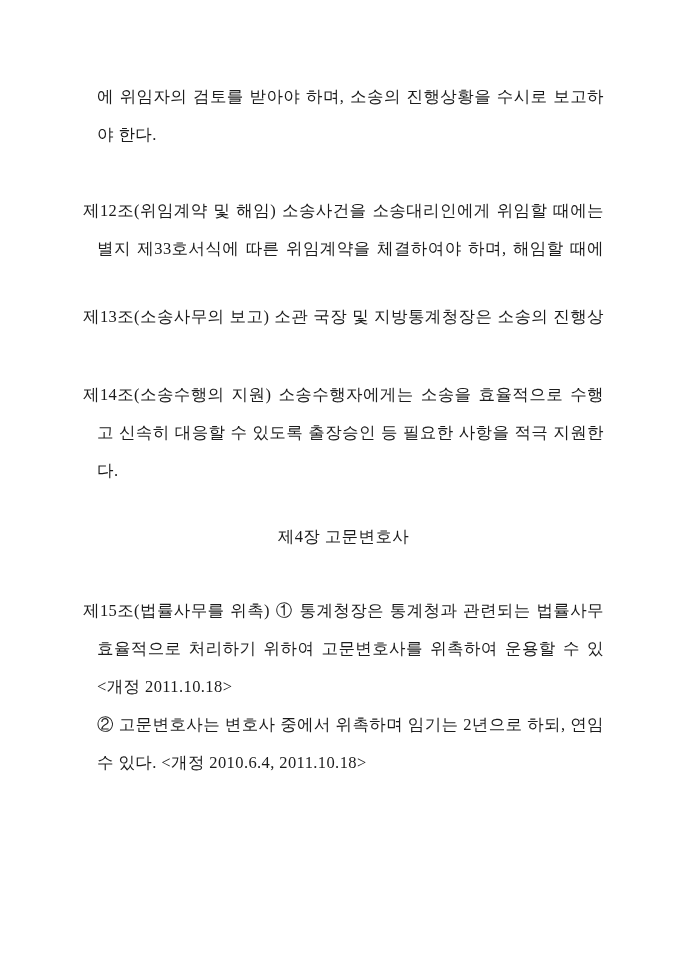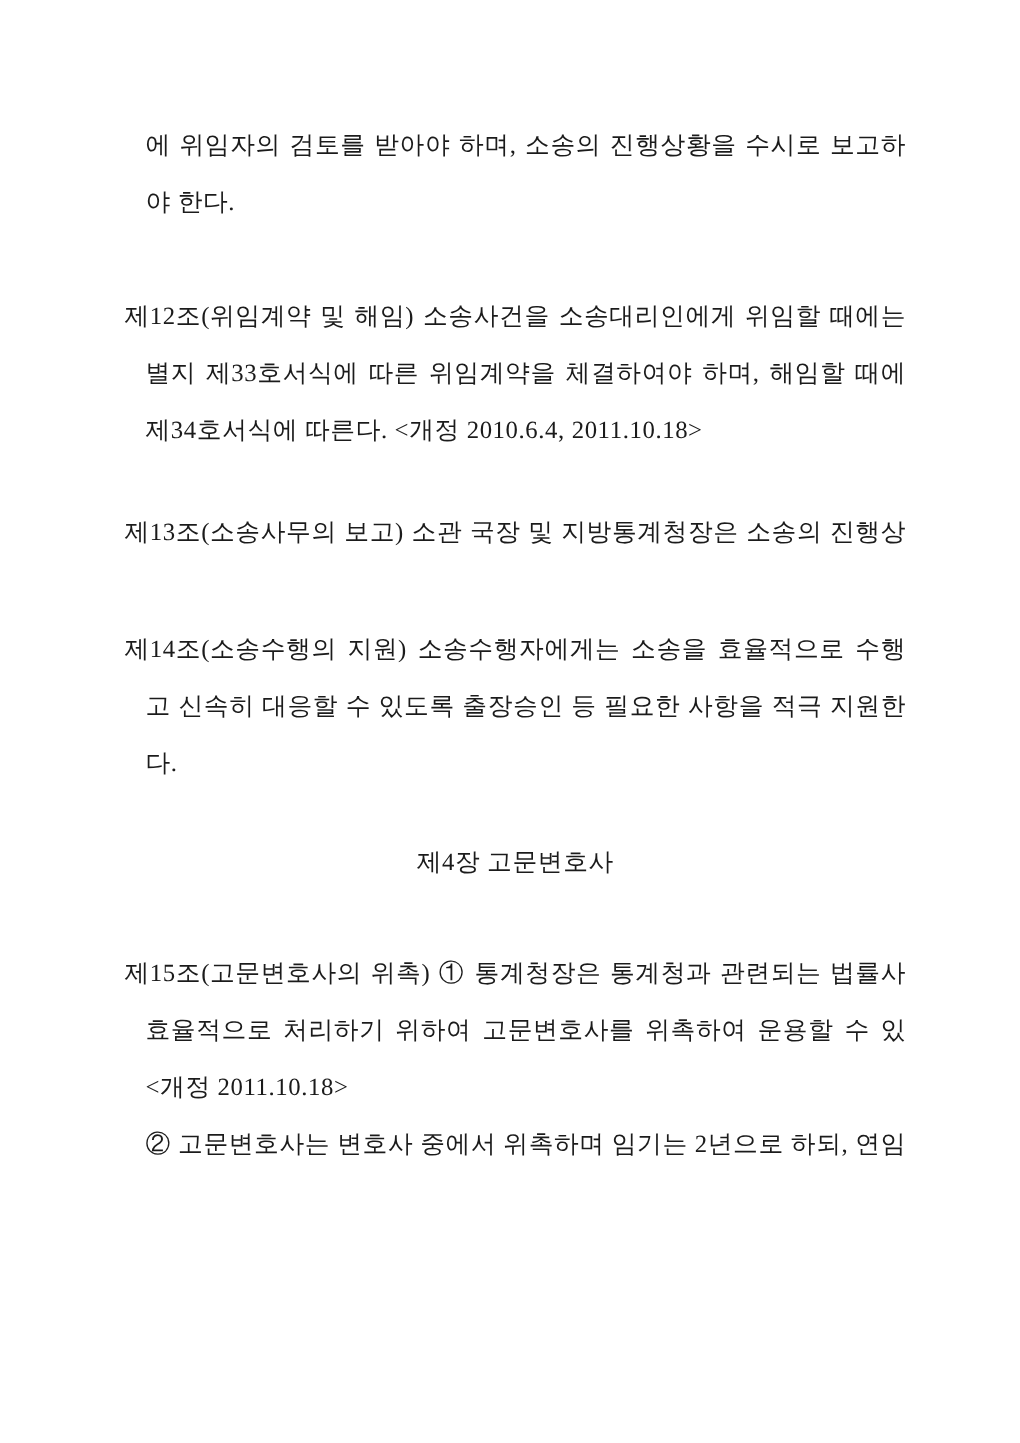--- a/index.html
+++ b/index.html
@@ -57,33 +57,33 @@
 
 <main class="page">
   <div class="doc" id="doc">
       <div class="block">
         <div class="line justify"><span>에 위임자의 검토를 받아야 하며, 소송의 진행상황을 수시로 보고하여</span></div>
         <div class="line"><span>야 한다.</span></div>
       </div>
       <div class="block">
         <div class="line justify outdent"><span class="bold">제12조(위임계약 및 해임)</span><span> 소송사건을 소송대리인에게 위임할 때에는</span></div>
         <div class="line justify"><span>별지 제33호서식에 따른 위임계약을 체결하여야 하며, 해임할 때에는 별지</span></div>
-        <div class="line"><span>제34호서식에 따른다. &lt;개정 2010.6.4, 2011.10.18&gt;</span></div>
       </div>
       <div class="block">
         <div class="line justify outdent"><span class="bold">제13조(소송사무의 보고)</span><span> 소관 국장 및 지방통계청장은 소송의 진행상황</span></div>
       </div>
       <div class="block">
         <div class="line justify outdent"><span class="bold">제14조(소송수행의 지원)</span><span> 소송수행자에게는 소송을 효율적으로 수행하</span></div>
         <div class="line justify"><span>고 신속히 대응할 수 있도록 출장승인 등 필요한 사항을 적극 지원한</span></div>
         <div class="line"><span>다.</span></div>
       </div>
       <div class="block">
         <div class="line outdent center"><span class="bold">제4장  고문변호사</span></div>
       </div>
       <div class="block">
-        <div class="line justify outdent"><span class="bold">제15조(고문변호사의 위촉)</span><span> ① 통계청장은 통계청과 관련되는 법률사무를</span></div>
+        <div class="line justify outdent"><span class="bold">제15조(법률사무를 위촉)</span><span> ① 통계청장은 통계청과 관련되는 법률사무를</span></div>
         <div class="line justify"><span>효율적으로 처리하기 위하여 고문변호사를 위촉하여 운용할 수 있다.</span></div>
         <div class="line"><span>&lt;개정 2011.10.18&gt;</span></div>
         <div class="line justify"><span>② 고문변호사는 변호사 중에서 위촉하며 임기는 2년으로 하되, 연임할</span></div>
+        <div class="line"><span>수 있다. &lt;개정 2010.6.4, 2011.10.18&gt;</span></div>
       </div>
     </div>
 </main>
 
 </body></html>

